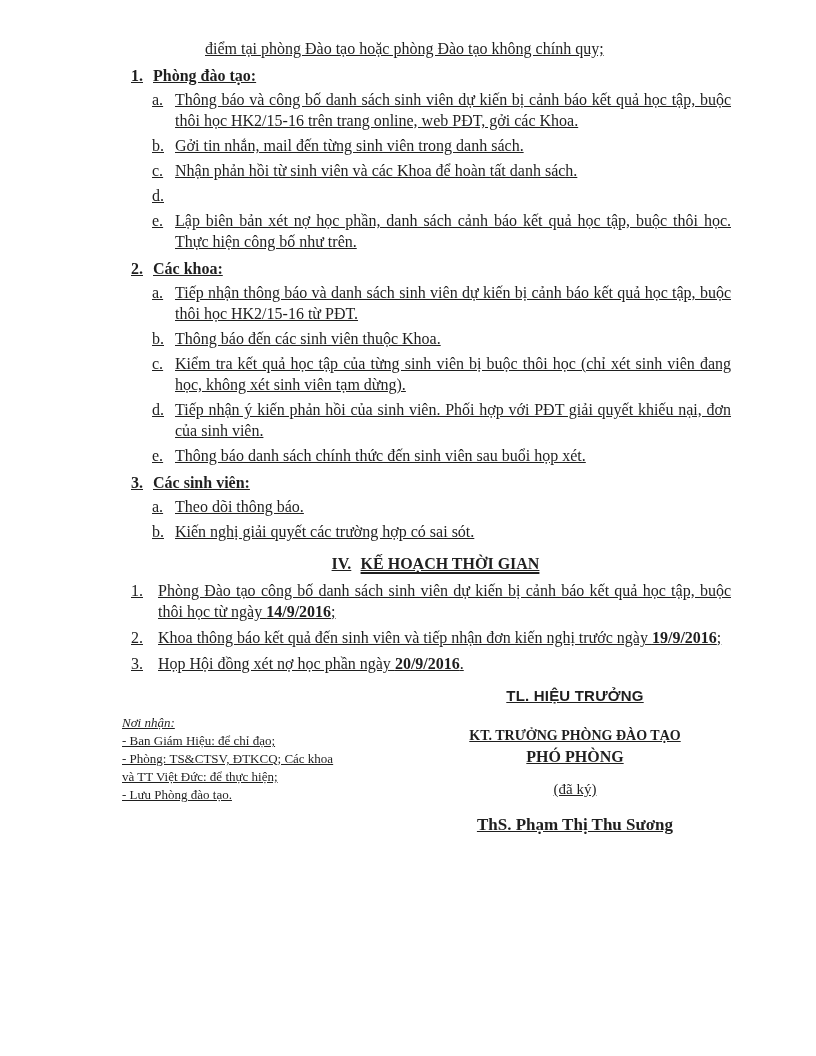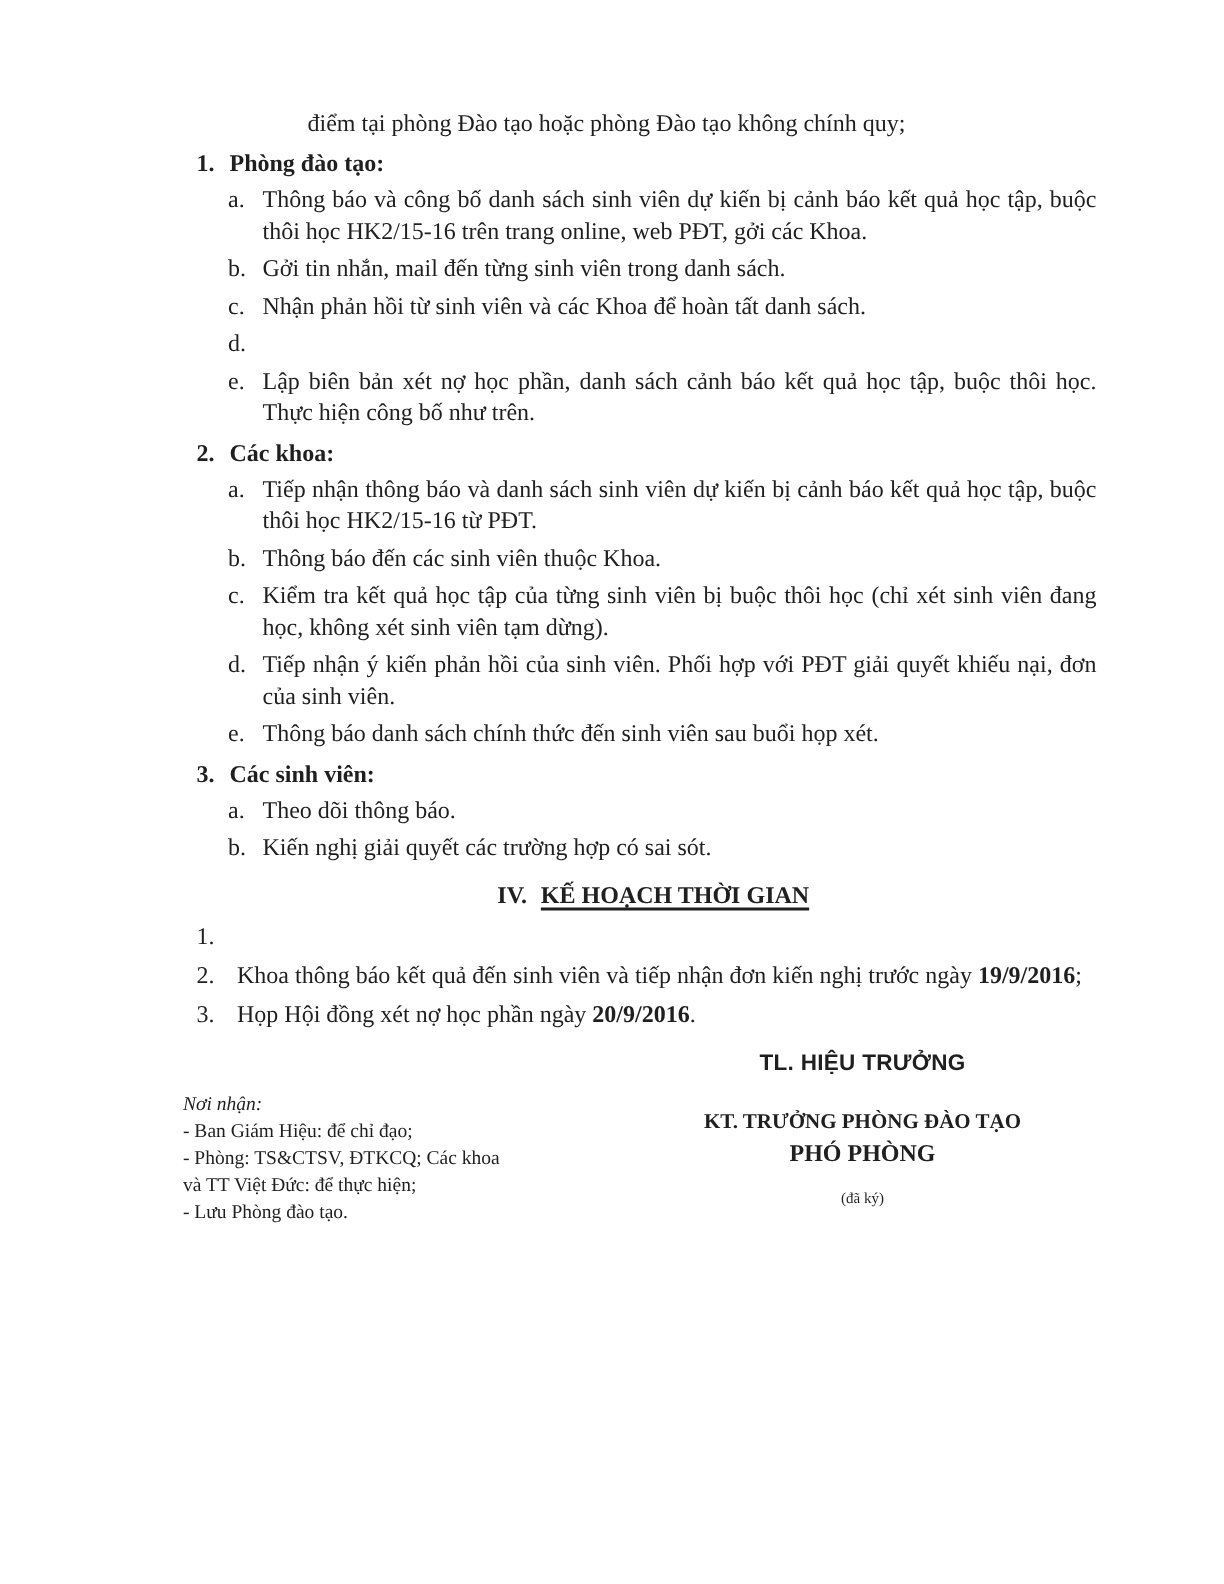--- a/index.html
+++ b/index.html
@@ -2,21 +2,21 @@
 <html><head>
 <meta charset="utf-8">
 <style>
   html, body { margin: 0; padding: 0; background: #ffffff; }
   body {
     width: 816px; height: 1056px; overflow: hidden;
     font-family: "Liberation Serif", "DejaVu Serif", serif;
     color: #1f1f1f;
     font-size: 16px;
   }
-  .page { padding-top: 72px; width: 792px; box-sizing: border-box; }
+  .page { padding-top: 38px; width: 792px; box-sizing: border-box; text-decoration: underline; }
 
   .intro { margin: 0 0 0 205px; line-height: 21px; }
 
   .sec-heading { display: flex; margin-top: 12px; font-weight: bold; line-height: 23px; }
   .sec-heading .sec-num { flex: none; }
   .sec-heading .sec-title { text-decoration: underline; text-underline-offset: 3px; text-decoration-thickness: 1.5px; }
   .s3 { padding-left: 85px; } .s3 .sec-num { width: 37px; }
   .s4 { padding-left: 79px; margin-top: 10px; justify-content: center; } .s4 .sec-num { width: 29px; }
 
   .group-title { display: flex; padding-left: 131px; margin-top: 6px; font-weight: bold; line-height: 21px; }
@@ -31,21 +31,21 @@
   .li.lvl1 .marker { width: 27px; }
   .li.lvl1 .txt b { font-weight: bold; }
 
   .footer { display: flex; margin-top: 13px; }
   .recipients { margin-left: 122px; margin-top: 27px; width: 270px; font-size: 13px; line-height: 18px; }
   .rec-label { font-style: italic; }
   .signature { margin-left: auto; margin-right: 52px; width: 330px; text-align: center; }
   .sig-tl { font-family: "Liberation Sans", "DejaVu Sans", sans-serif; font-weight: bold; font-size: 15px; letter-spacing: .2px; }
   .sig-kt { font-weight: bold; font-size: 14px; margin-top: 21px; line-height: 21px; }
   .sig-pp { font-weight: bold; font-size: 16px; line-height: 21px; }
-  .sig-note { margin-top: 14px; font-size: 10px; }
+  .sig-note { margin-top: 14px; font-size: 15px; }
   .sig-name { margin-top: 17px; font-weight: bold; font-size: 17px; }
 </style>
 </head>
 <body>
 
 <div class="page">
 
   <p class="intro">điểm tại phòng Đào tạo hoặc phòng Đào tạo không chính quy;</p>
 
 
@@ -110,20 +110,21 @@
     <span class="marker">b.</span>
     <span class="txt">Kiến nghị giải quyết các trường hợp có sai sót.</span>
   </div>
 
   <div class="sec-heading s4">
     <span class="sec-num">IV.</span>
     <span class="sec-title">KẾ HOẠCH THỜI GIAN</span>
   </div>
   <div class="li lvl1 first">
     <span class="marker">1.</span>
+    <span class="txt"><span>Phòng Đào tạo công bố danh sách sinh viên dự kiến bị cảnh báo kết quả học tập, buộc thôi học từ ngày </span><b>14/9/2016</b><span>;</span></span>
   </div>
   <div class="li lvl1">
     <span class="marker">2.</span>
     <span class="txt"><span>Khoa thông báo kết quả đến sinh viên và tiếp nhận đơn kiến nghị trước ngày </span><b>19/9/2016</b><span>;</span></span>
   </div>
   <div class="li lvl1">
     <span class="marker">3.</span>
     <span class="txt"><span>Họp Hội đồng xét nợ học phần ngày </span><b>20/9/2016</b><span>.</span></span>
   </div>
 
@@ -133,16 +134,17 @@
       <div>- Ban Giám Hiệu: để chỉ đạo;</div>
       <div>- Phòng: TS&amp;CTSV, ĐTKCQ; Các khoa</div>
       <div>và TT Việt Đức: để thực hiện;</div>
       <div>- Lưu Phòng đào tạo.</div>
     </div>
     <div class="signature">
       <div class="sig-tl">TL. HIỆU TRƯỞNG</div>
       <div class="sig-kt">KT. TRƯỞNG PHÒNG ĐÀO TẠO</div>
       <div class="sig-pp">PHÓ PHÒNG</div>
       <div class="sig-note">(đã ký)</div>
+      <div class="sig-name">ThS. Phạm Thị Thu Sương</div>
     </div>
   </div>
 
 </div>
 
 </body></html>

